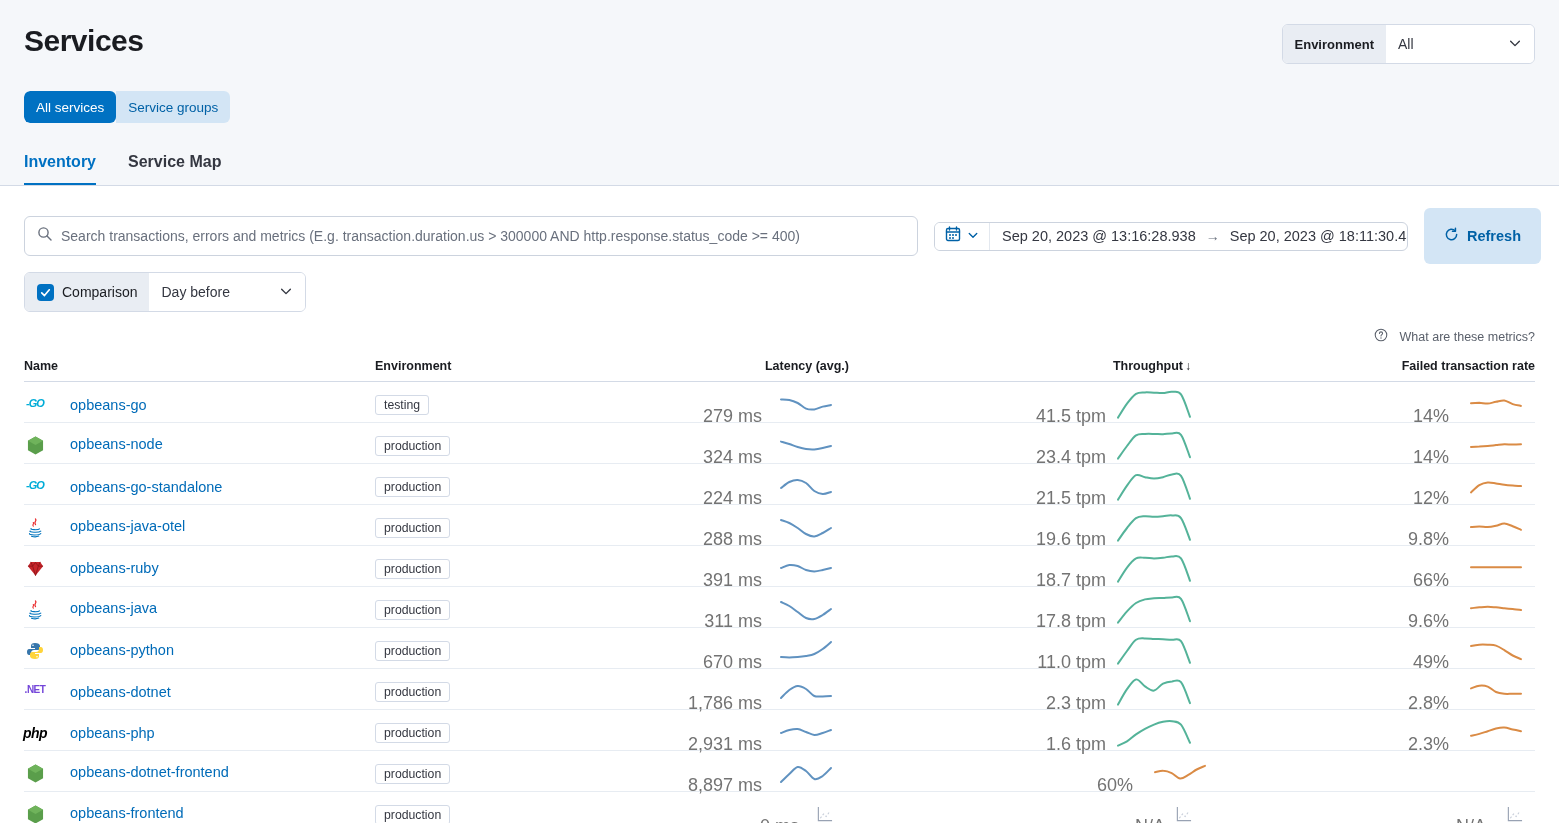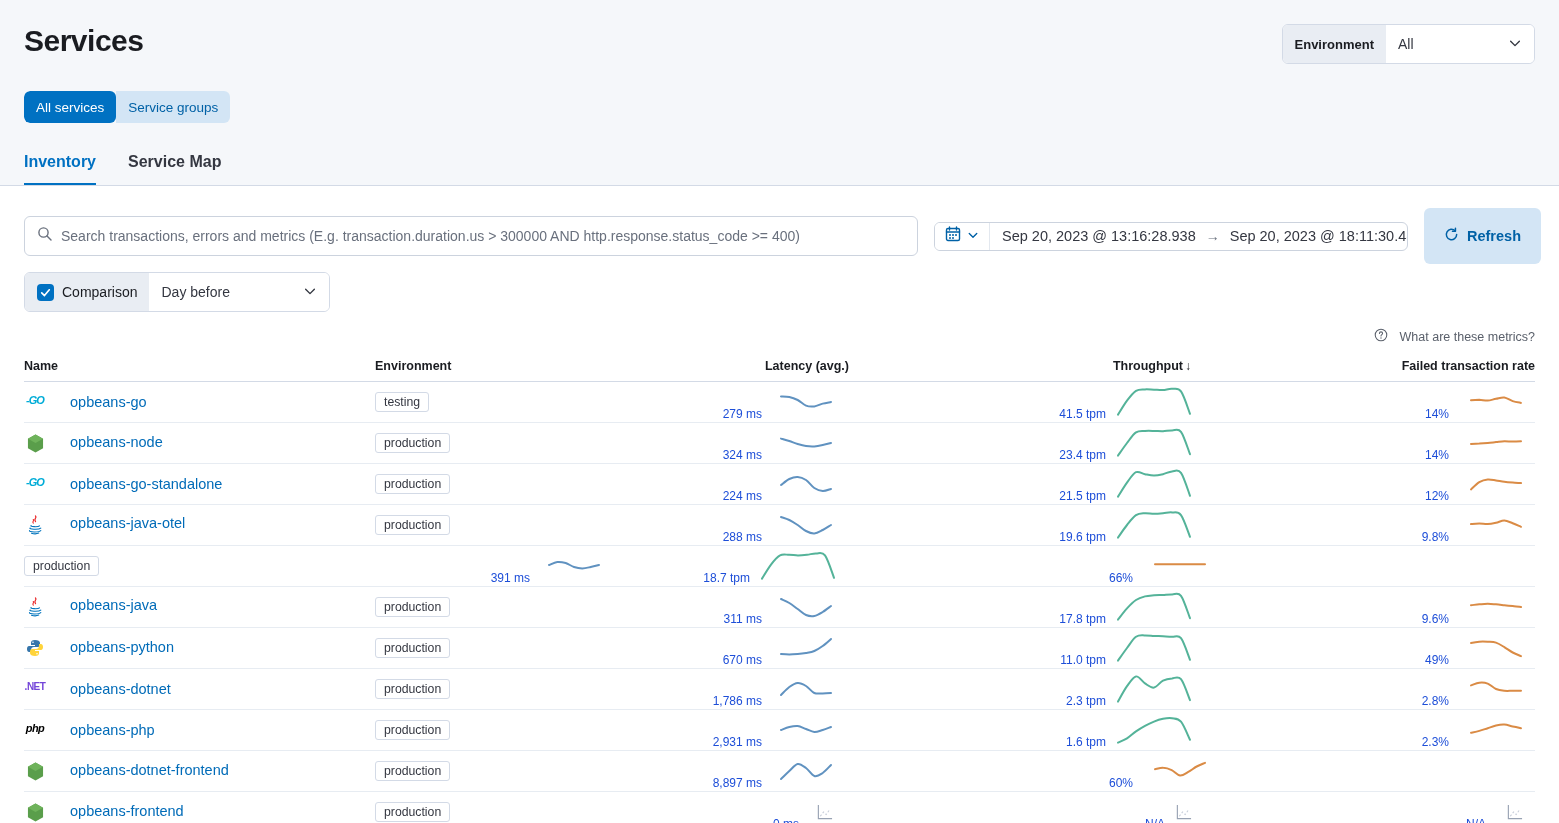--- a/index.html
+++ b/index.html
@@ -72,21 +72,21 @@
   }
   .comparison-row { margin-top: 8px; display: inline-flex; align-items: stretch; height: 40px;
     border: 1px solid #d3dae6; border-radius: 6px; overflow: hidden; }
   .cmp-left { display: flex; align-items: center; gap: 8px; background: #e9edf3; padding: 0 12px; }
   .checkbox {
     width: 17px; height: 17px; border-radius: 4px; background: #0071c2;
     display: flex; align-items: center; justify-content: center; cursor: pointer;
   }
   .cmp-label { font-size: 14px; color: #1a1c21; }
   .cmp-select { display: flex; align-items: center; justify-content: space-between; background: #fff;
-    width: 180px; padding: 0 12px; font-size: 14px; cursor: pointer; }
+    width: 156px; padding: 0 12px; font-size: 14px; cursor: pointer; }
   .metrics-help {
     display: flex; justify-content: flex-end; align-items: center; gap: 12px;
     margin-top: 16px; font-size: 12.5px; color: #5a606b; cursor: pointer;
   }
   
   .table { margin-top: 8px; }
   .t-head, .t-row {
     display: grid;
     grid-template-columns: 351px 256px 232px 356px 1fr;
     align-items: center;
@@ -103,25 +103,25 @@
   .svc-icon { width: 22px; display: flex; justify-content: center; align-items: center; }
   .svc-link { color: #006bb8; font-size: 14.5px; font-weight: 500; text-decoration: none; cursor: pointer; }
   .badge {
     display: inline-block; border: 1px solid #d3dae6; border-radius: 3px; padding: 2px 8px;
     font-size: 12.25px; color: #343741; background: #fff; font-weight: 500;
   }
   .c.metric { display: flex; justify-content: flex-end; align-items: center; }
   .c.lat  { padding-right: 30px; gap: 17px; }
   .c.thr  { padding-right: 27px; gap: 10px; }
   .c.fail { padding-right: 12px; gap: 20px; }
-  .val { font-size: 12px; color: #1d4ed8; margin-top: 24px; }
+  .val { font-size: 18px; color: #737373; margin-top: 24px; }
   .spark { display: flex; align-items: center; }
   .ic-go { color: #00acd7; font-weight: 800; font-size: 11px; letter-spacing: -1px; font-style: italic; }
   .ic-dotnet { color: #7446d9; font-weight: 700; font-size: 10px; letter-spacing: -0.5px; }
-  .ic-php { color: #000; font-weight: 800; font-size: 11px; font-style: italic; letter-spacing: -0.5px; }
+  .ic-php { color: #000; font-weight: 800; font-size: 14px; font-style: italic; letter-spacing: -0.5px; }
   .chev { color: #69707d; }
 </style>
 </head>
 <body>
 
 <div class="top">
   <div class="top-row1">
     <h1 class="page-title">Services</h1>
     <div class="env-control">
       <span class="env-label">Environment</span>
@@ -375,20 +375,30 @@
       <span class="val">9.8%</span>
       <span class="spark">
               <svg width="54" height="22" viewBox="0 0 54 22">
                 <path d="M2.0 10.1C3.4 10.0 7.6 9.6 10.3 9.6C13.1 9.6 15.9 10.2 18.7 10.1C21.4 10.0 24.2 9.4 27.0 8.8C29.8 8.2 32.6 6.4 35.3 6.5C38.1 6.6 40.9 8.2 43.7 9.2C46.4 10.3 50.6 12.2 52.0 12.8" fill="none" stroke="#DA8B45" stroke-width="2" stroke-linecap="round" stroke-linejoin="round"></path>
               </svg>
             </span>
     </div>
   </div>
 
   <div class="t-row">
+    <div class="c name">
+      <span class="svc-icon">
+              <svg width="17" height="17" viewBox="0 0 18 18">
+                <polygon points="4,2 14,2 17,6.5 9,16.5 1,6.5" fill="#c6252b"></polygon>
+                <polyline points="1,6.5 6,6.5 9,16.5 12,6.5 17,6.5" fill="none" stroke="#8f1418" stroke-width="0.9"></polyline>
+                <polyline points="4,2 6,6.5 9,2.6 12,6.5 14,2" fill="none" stroke="#8f1418" stroke-width="0.9"></polyline>
+              </svg>
+            </span>
+      <a class="svc-link">opbeans-ruby</a>
+    </div>
     <div class="c env">
       <span class="badge">production</span>
     </div>
     <div class="c metric lat">
       <span class="val">391 ms</span>
       <span class="spark">
               <svg width="54" height="24" viewBox="0 0 54 24">
                 <path d="M2.0 11.0C3.4 10.5 7.6 8.3 10.3 8.0C13.1 7.7 15.9 8.2 18.7 9.0C21.4 9.8 24.2 12.1 27.0 13.0C29.8 13.9 32.6 14.4 35.3 14.4C38.1 14.4 40.9 13.6 43.7 13.0C46.4 12.4 50.6 11.3 52.0 11.0" fill="none" stroke="#6092C0" stroke-width="2" stroke-linecap="round" stroke-linejoin="round"></path>
               </svg>
             </span>

